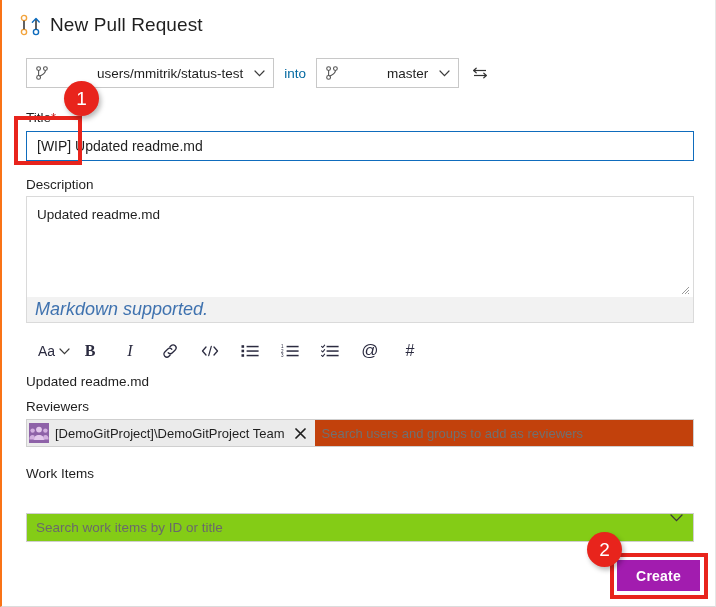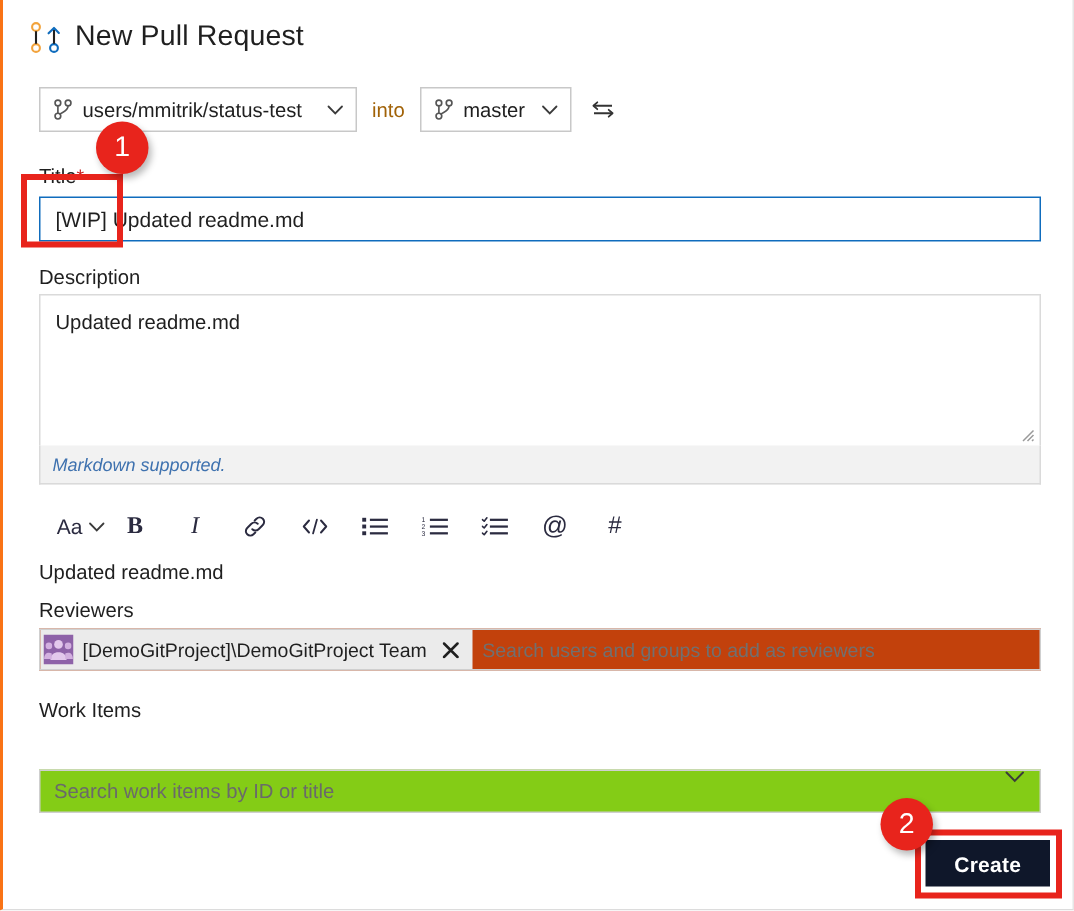--- a/index.html
+++ b/index.html
@@ -63,25 +63,25 @@
     align-items: center;
     padding: 0 8px 0 9px;
     gap: 7px;
     font-size: 13.5px;
     color: #1f1f1f;
     white-space: nowrap;
   }
   .branch-select.source { min-width: 212px; }
   .branch-select.target { min-width: 95px; }
   .branch-glyph { width: 12px; height: 14px; flex: 0 0 auto; }
-  .branch-name { flex: 1 1 auto; }
+  .branch-name { flex: 1 1 auto; margin-left: 42px; }
   .chev {
     width: 11px; height: 7px; flex: 0 0 auto; margin-left: 4px;
   }
-  .into-label { font-size: 13.5px; color: #a16207; }
+  .into-label { font-size: 13.5px; color: #0369a1; }
   .swap-btn {
     width: 22px; height: 22px;
     display: flex; align-items: center; justify-content: center;
     background: transparent; border: none; padding: 0;
     cursor: pointer;
   }
 
   
   .field-label {
     position: absolute;
@@ -140,21 +140,21 @@
     height: 26px;
     box-sizing: border-box;
     background: #f2f2f2;
     border: 1px solid #dadada;
     border-top: none;
     display: flex;
     align-items: center;
     padding-left: 8px;
   }
   .md-link {
-    font-size: 12px;
+    font-size: 18px;
     font-style: italic;
     color: #3f72af;
     text-decoration: none;
     cursor: pointer;
   }
 
   
   .fmt-toolbar {
     position: absolute;
     left: 20px;
@@ -260,21 +260,21 @@
   .workitems-input::placeholder { color: #6a6a6a; }
   .wi-chev { margin-right: 10px; width: 13px; height: 8px; cursor: pointer; }
 
   
   .create-btn {
     position: absolute;
     left: 615px;
     top: 560px;
     width: 83px;
     height: 31px;
-    background: #0f172a;
+    background: #a21caf;
     color: #ffffff;
     border: none;
     font-family: "Liberation Sans", sans-serif;
     font-size: 14px;
     font-weight: bold;
     cursor: pointer;
     letter-spacing: .2px;
   }
 
   

